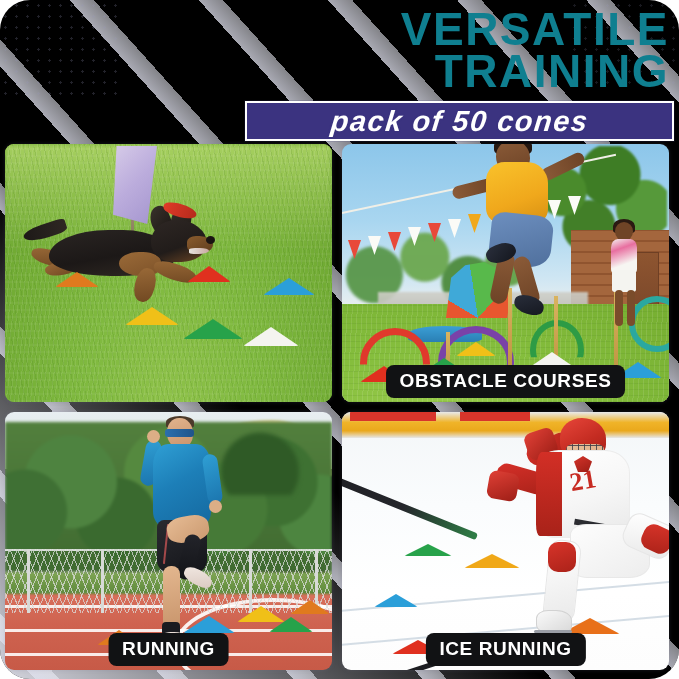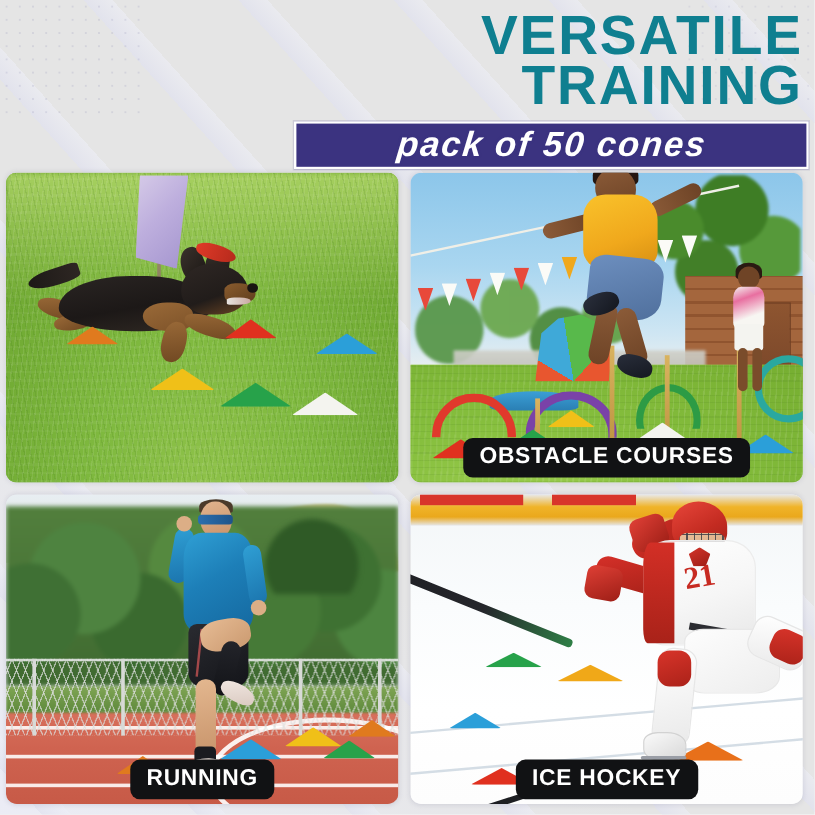--- a/index.html
+++ b/index.html
@@ -5,22 +5,23 @@
   html, body {
     margin: 0; padding: 0;
     width: 679px; height: 679px;
     overflow: hidden;
     font-family: "Liberation Sans", sans-serif;
     background: #ffffff;
   }
   #root {
     position: relative;
     width: 679px; height: 679px;
-    background: #e5e5e5;
+    background: #000000;
     overflow: hidden;
+    border-radius: 30px;
   }
 
   
   .bg-stripes {
     position: absolute; inset: 0;
     background:
       repeating-linear-gradient(
         48deg,
         rgba(255,255,255,0) 0px,
         rgba(255,255,255,0) 26px,
@@ -885,17 +886,17 @@
           <div class="hk-blade"></div>
         </div>
         <div class="stick-bottom"></div>
 
         <div class="cone" style="left:62px; top:132px; border-width:0 24px 12px 24px; border-bottom-color:#27a24a;"></div>
         <div class="cone" style="left:122px; top:142px; border-width:0 28px 14px 28px; border-bottom-color:#f0a818;"></div>
         <div class="cone" style="left:32px; top:182px; border-width:0 22px 13px 22px; border-bottom-color:#2b9fd9;"></div>
         <div class="cone" style="left:218px; top:206px; border-width:0 30px 16px 30px; border-bottom-color:#e8701a;"></div>
         <div class="cone" style="left:50px; top:228px; border-width:0 26px 14px 26px; border-bottom-color:#e0301f;"></div>
       </div>
-      <div class="caption">ICE HOCKEY</div>
+      <div class="caption">ICE RUNNING</div>
     </div>
 
   </div>
 </div>
 
 </body></html>

